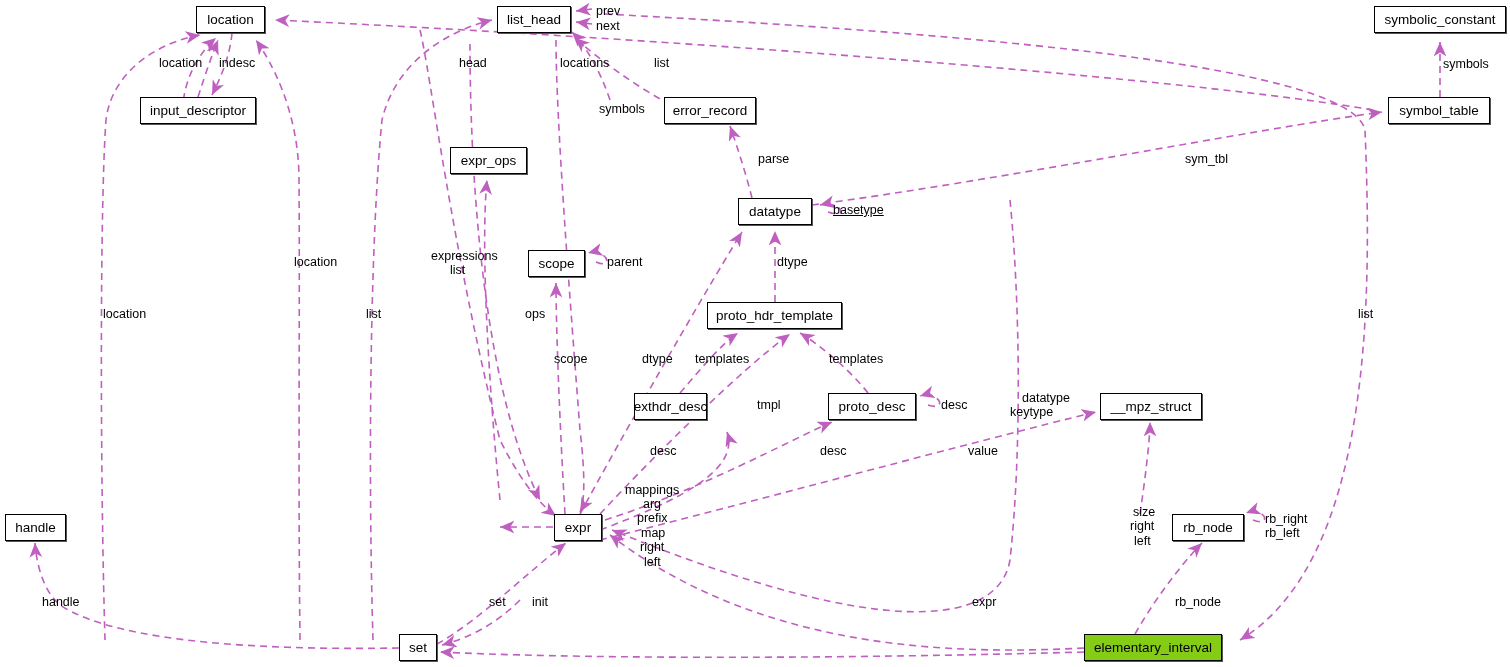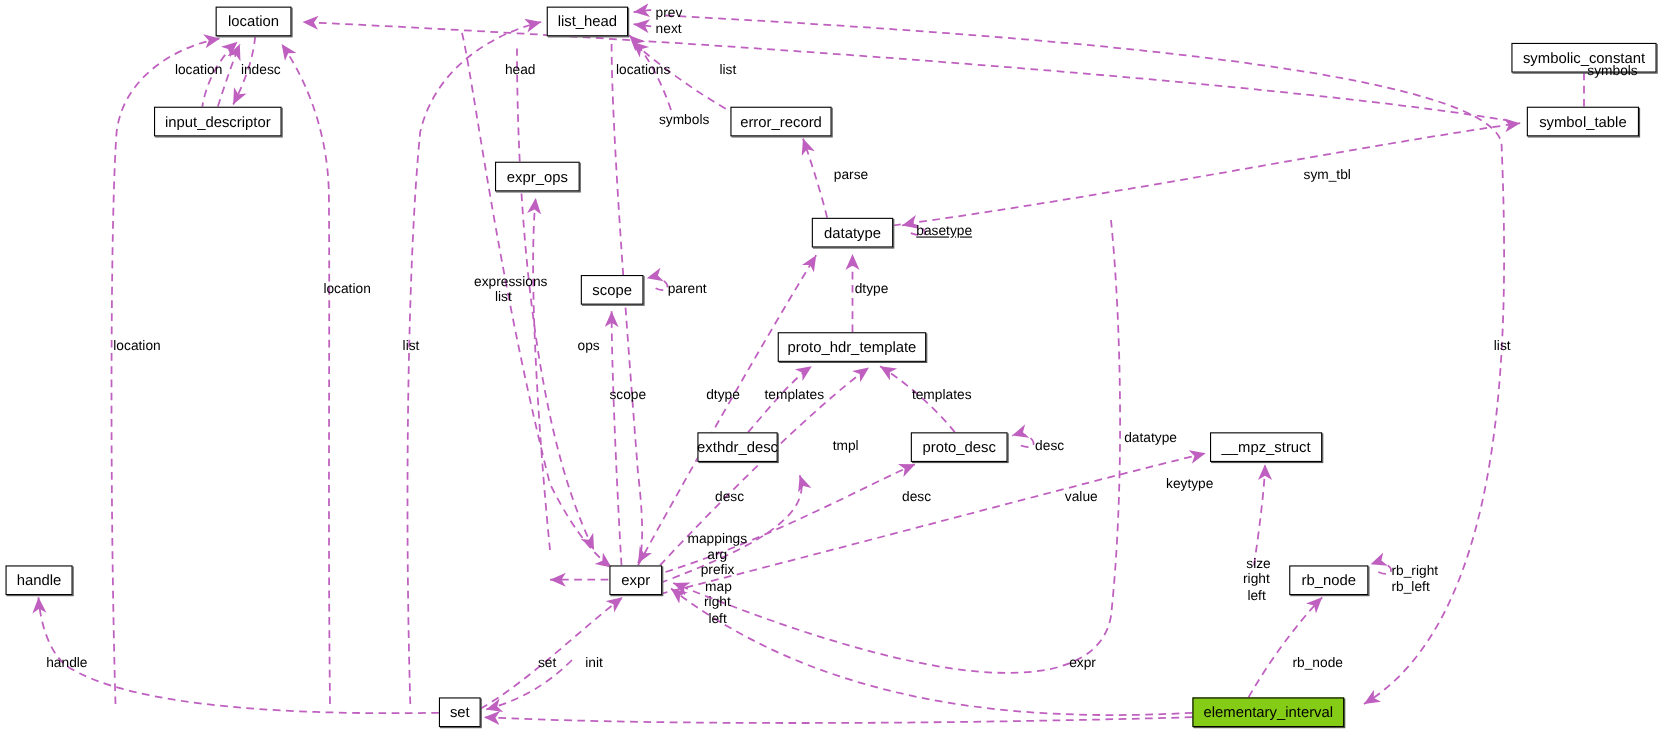--- a/index.html
+++ b/index.html
@@ -99,21 +99,21 @@
       <path d="M553,527 L500,527"></path>
 
       <path d="M520,600 C490,630 460,640 442,645"></path>
       <path d="M1084,652 C800,660 560,658 440,652"></path>
     </g>
   </svg>
 
   <div id="nodes-container">
       <div class="node" style="left: 196px; top: 6px; width: 69px; height: 27px;">location</div>
       <div class="node" style="left: 497px; top: 6px; width: 74px; height: 27px;">list_head</div>
-      <div class="node" style="left: 1374px; top: 6px; width: 132px; height: 27px; margin-top: 33px;">symbolic_constant</div>
+      <div class="node" style="left: 1374px; top: 6px; width: 132px; height: 27px;">symbolic_constant</div>
       <div class="node" style="left: 140px; top: 97px; width: 116px; height: 27px; text-align: center;">input_descriptor</div>
       <div class="node" style="left: 664px; top: 97px; width: 92px; height: 27px;">error_record</div>
       <div class="node" style="left: 1388px; top: 97px; width: 102px; height: 27px;">symbol_table</div>
       <div class="node" style="left: 450px; top: 147px; width: 77px; height: 27px;">expr_ops</div>
       <div class="node" style="left: 738px; top: 198px; width: 74px; height: 27px;">datatype</div>
       <div class="node" style="left: 528px; top: 250px; width: 57px; height: 27px;">scope</div>
       <div class="node" style="left: 707px; top: 302px; width: 135px; height: 27px;">proto_hdr_template</div>
       <div class="node" style="left: 634px; top: 393px; width: 73px; height: 27px;">exthdr_desc</div>
       <div class="node" style="left: 828px; top: 393px; width: 88px; height: 27px;">proto_desc</div>
       <div class="node" style="left: 1100px; top: 393px; width: 102px; height: 27px;">__mpz_struct</div>
@@ -146,21 +146,21 @@
       <div class="elabel" style="left: 366px; top: 308px;">list</div>
       <div class="elabel" style="left: 1358px; top: 308px;">list</div>
       <div class="elabel" style="left: 525px; top: 308px;">ops</div>
       <div class="elabel" style="left: 554px; top: 353px;">scope</div>
       <div class="elabel" style="left: 642px; top: 353px;">dtype</div>
       <div class="elabel" style="left: 695px; top: 353px;">templates</div>
       <div class="elabel" style="left: 829px; top: 353px;">templates</div>
       <div class="elabel" style="left: 757px; top: 399px;">tmpl</div>
       <div class="elabel" style="left: 941px; top: 399px;">desc</div>
       <div class="elabel" style="left: 1022px; top: 392px;">datatype</div>
-      <div class="elabel" style="left: 1060px; top: 406px; margin-top: 28px;">keytype</div>
+      <div class="elabel" style="left: 1010px; top: 406px;">keytype</div>
       <div class="elabel" style="left: 650px; top: 445px;">desc</div>
       <div class="elabel" style="left: 820px; top: 445px;">desc</div>
       <div class="elabel" style="left: 968px; top: 445px;">value</div>
       <div class="elabel" style="left: 625px; top: 484px;">mappings</div>
       <div class="elabel" style="left: 643px; top: 498px;">arg</div>
       <div class="elabel" style="left: 637px; top: 512px;">prefix</div>
       <div class="elabel" style="left: 641px; top: 527px;">map</div>
       <div class="elabel" style="left: 640px; top: 541px;">right</div>
       <div class="elabel" style="left: 644px; top: 556px;">left</div>
       <div class="elabel" style="left: 1133px; top: 506px;">size</div>

